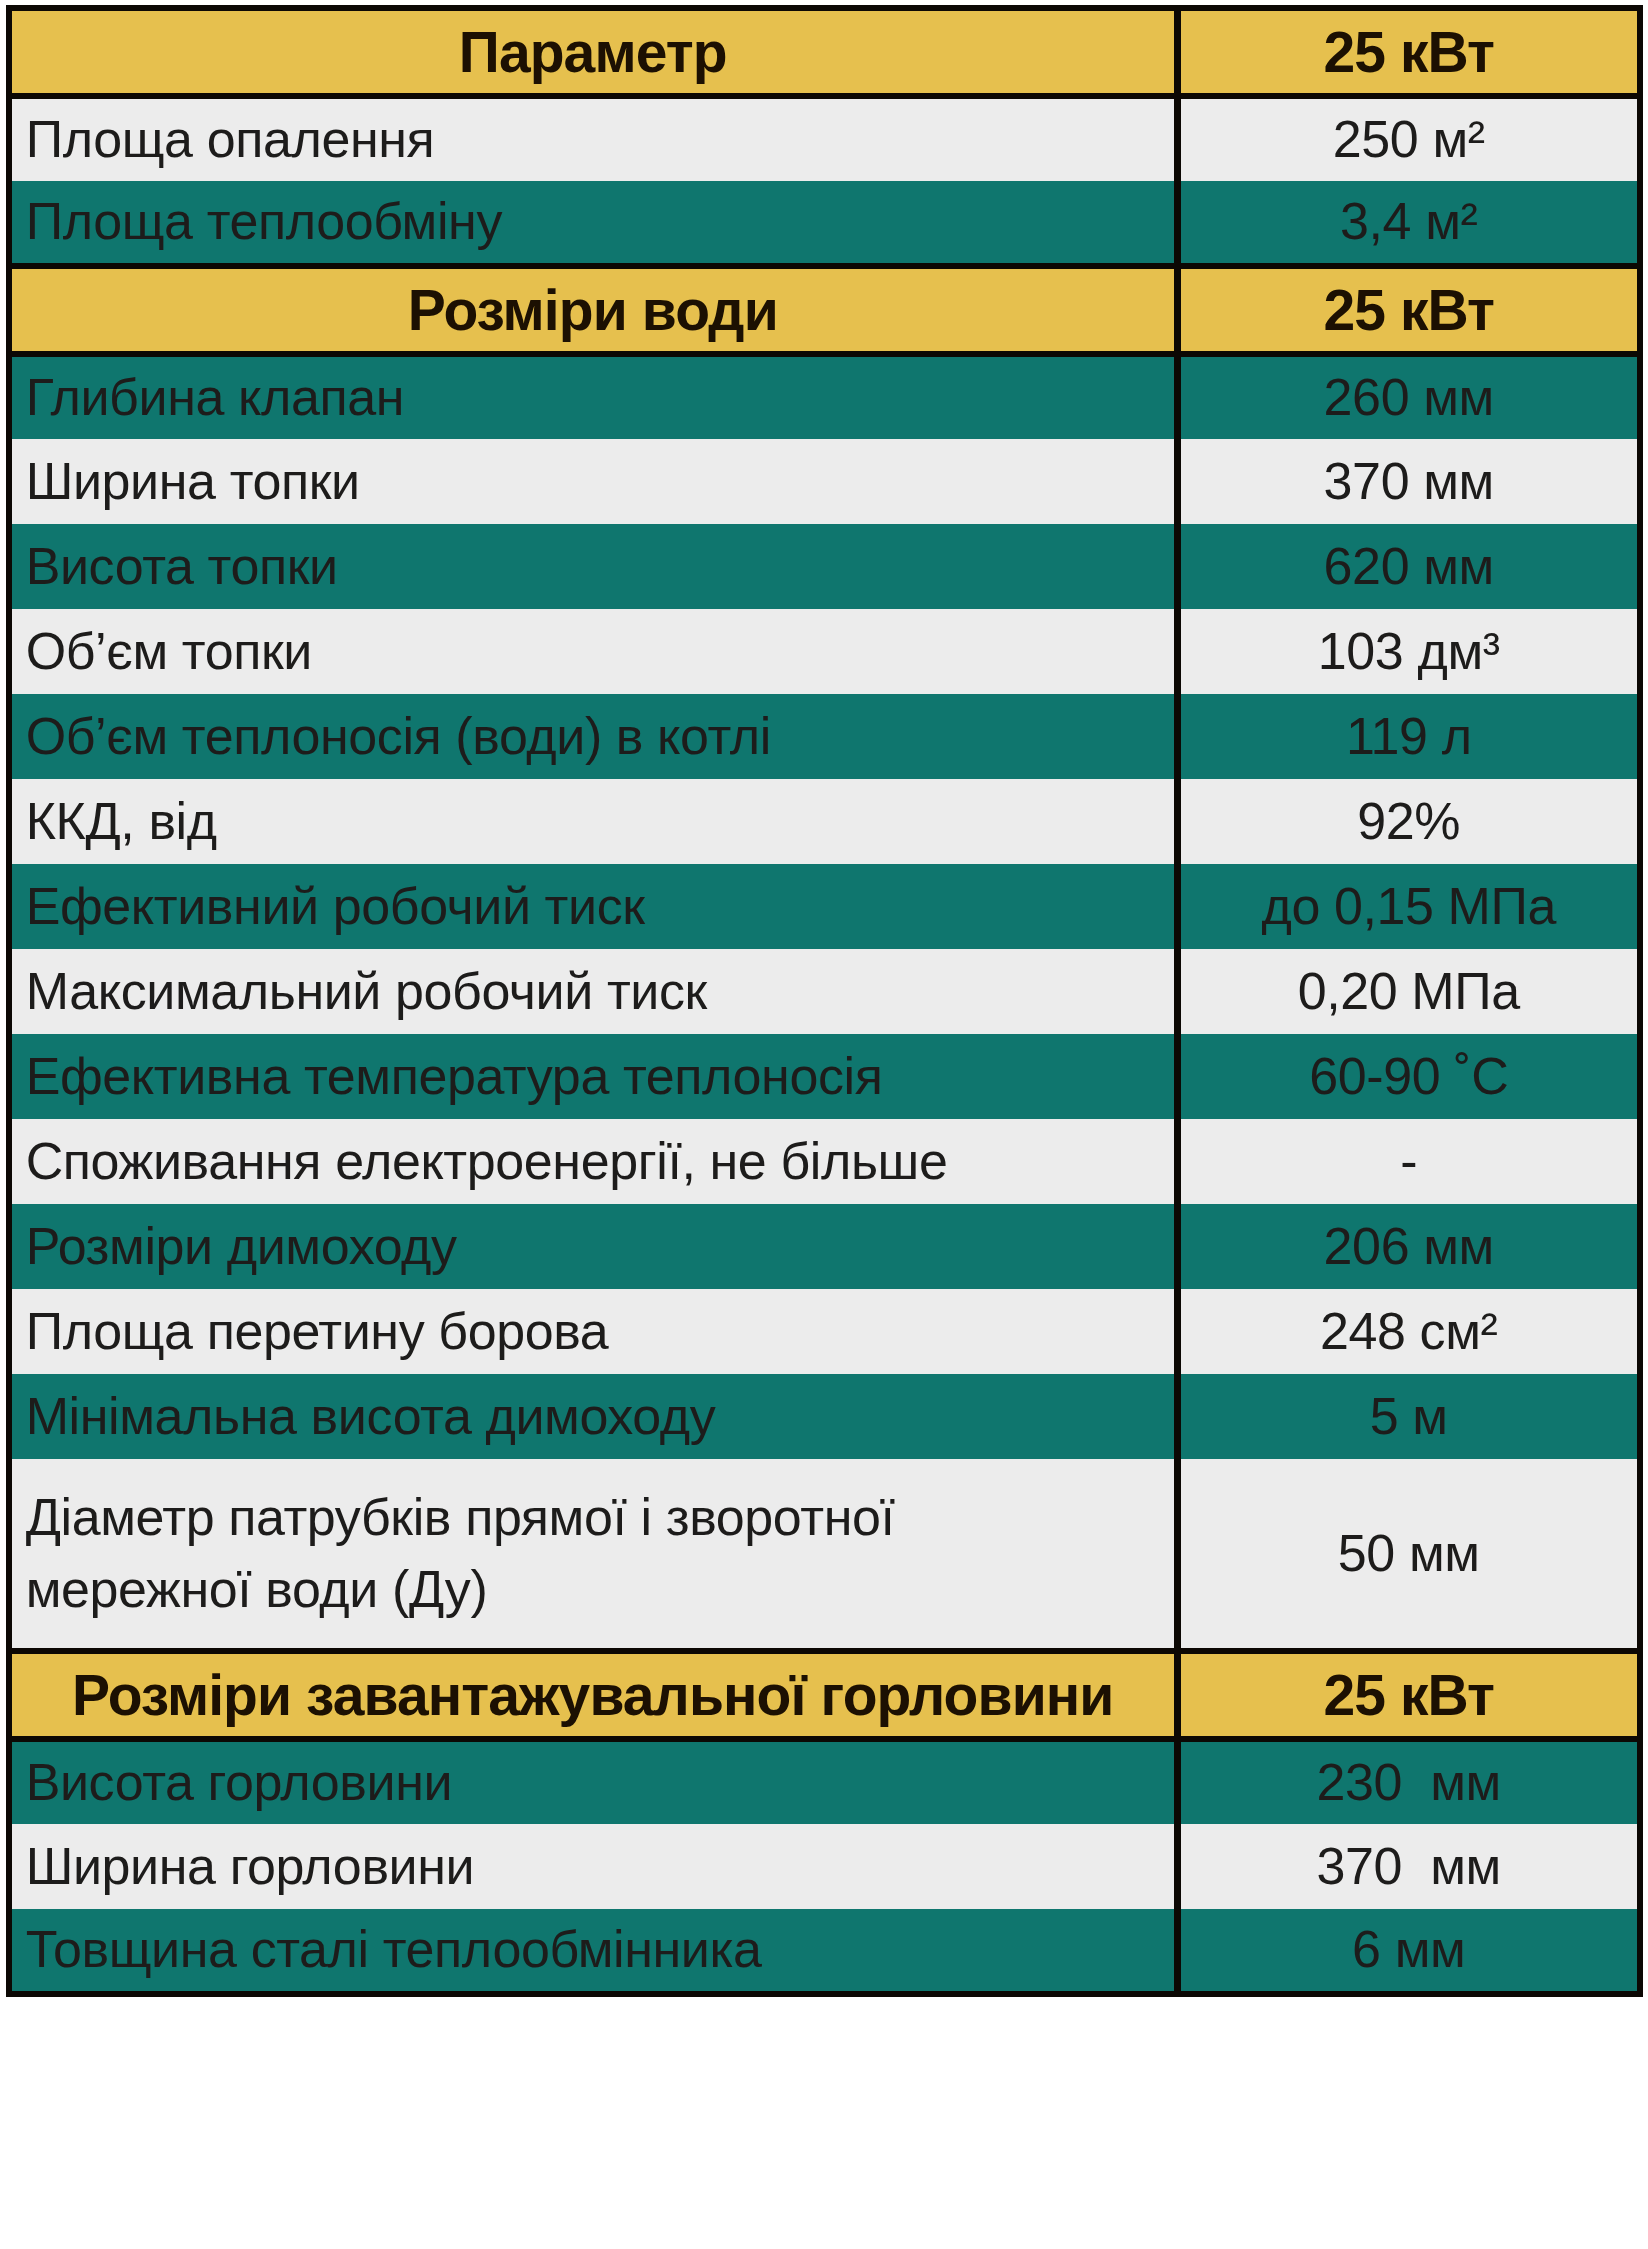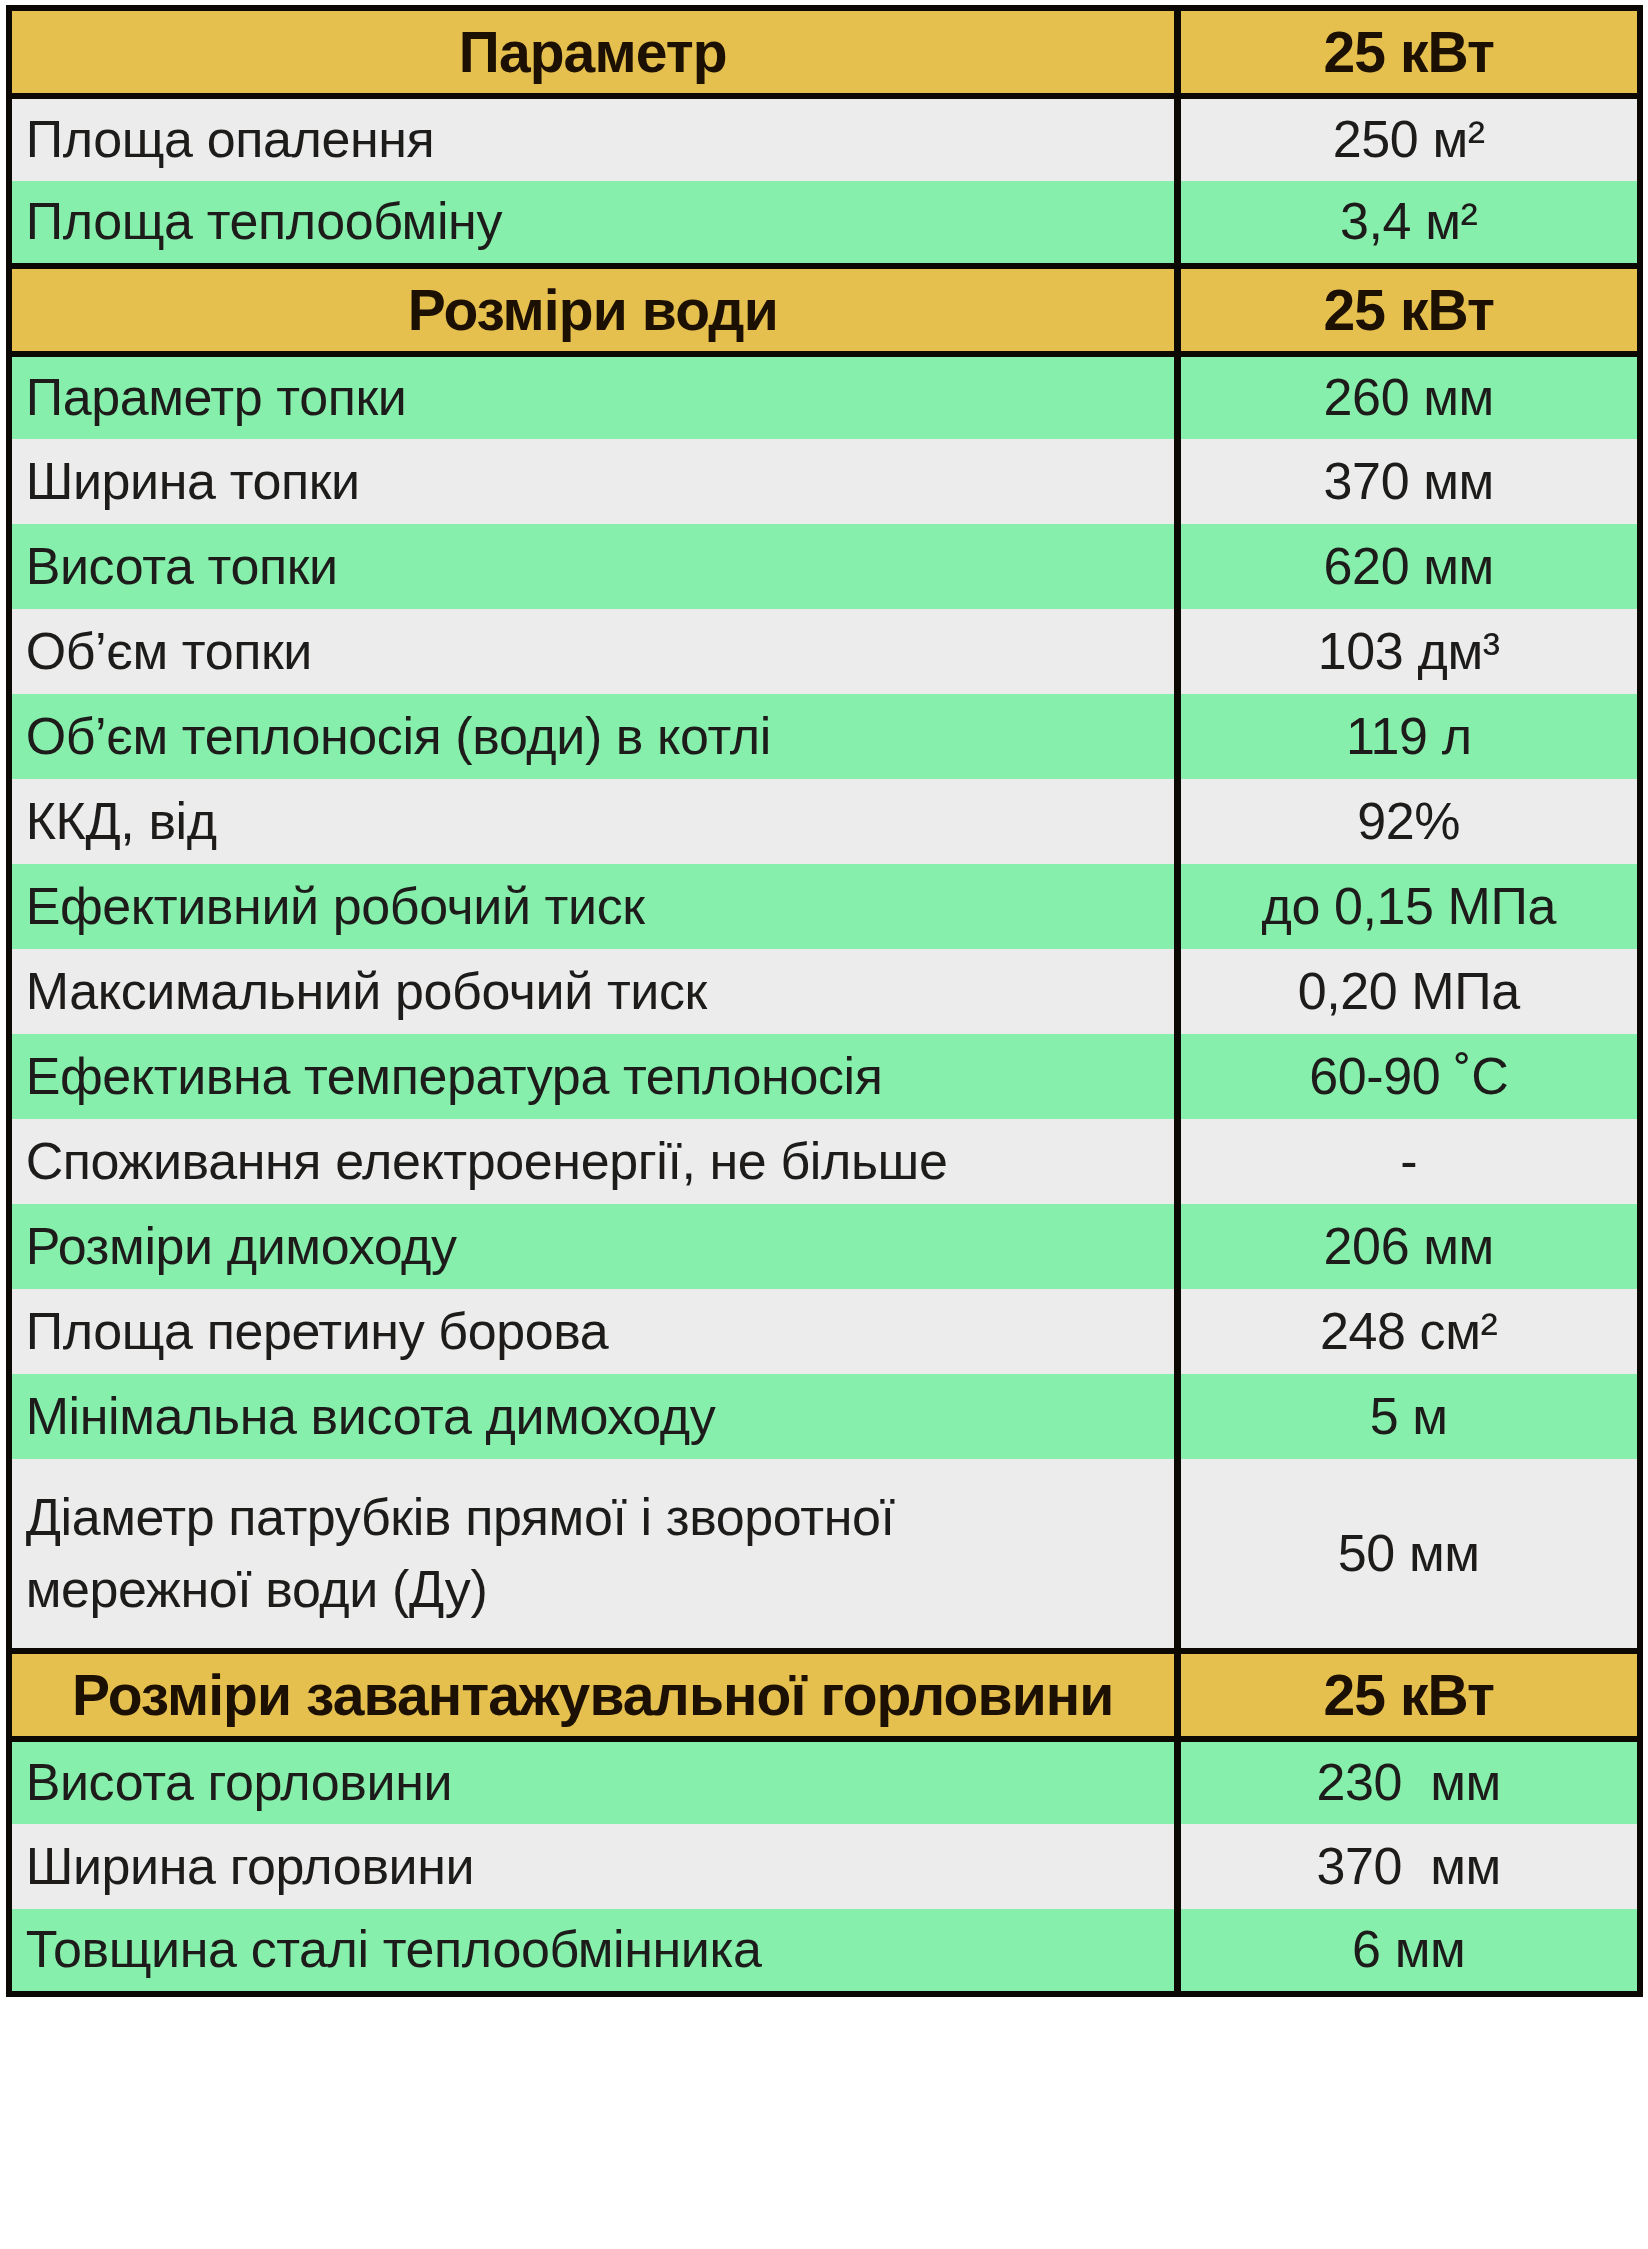--- a/index.html
+++ b/index.html
@@ -7,21 +7,21 @@
     width:1649px;height:2250px;
     font-family:"Liberation Sans","DejaVu Sans",sans-serif;
     box-sizing:border-box;
     padding:5.2px 6px 0 6px;
   }
   table.spec{
     border-collapse:collapse;
     table-layout:fixed;
     width:1637px;
     border:6.9px solid #0c0804;
-    background:#86efac;
+    background:#0f766e;
   }
   col.c-label{width:1168px;}
   col.c-value{width:auto;}
   td{
     vertical-align:middle;
     font-size:52px;
     line-height:1.38;
     color:#1d1c1b;
     letter-spacing:-0.4px;
     overflow:hidden;
@@ -78,21 +78,21 @@
       <td class="lbl">Площа теплообміну</td>
       <td class="val">3,4 м²</td>
     </tr>
 
     <tr class="sec-head">
       <td class="lbl">Розміри води</td>
       <td class="val">25 кВт</td>
     </tr>
 
     <tr class="row">
-      <td class="lbl">Параметр топки</td>
+      <td class="lbl">Глибина клапан</td>
       <td class="val">260 мм</td>
     </tr>
     <tr class="row zebra">
       <td class="lbl">Ширина топки</td>
       <td class="val">370 мм</td>
     </tr>
     <tr class="row">
       <td class="lbl">Висота топки</td>
       <td class="val">620 мм</td>
     </tr>

